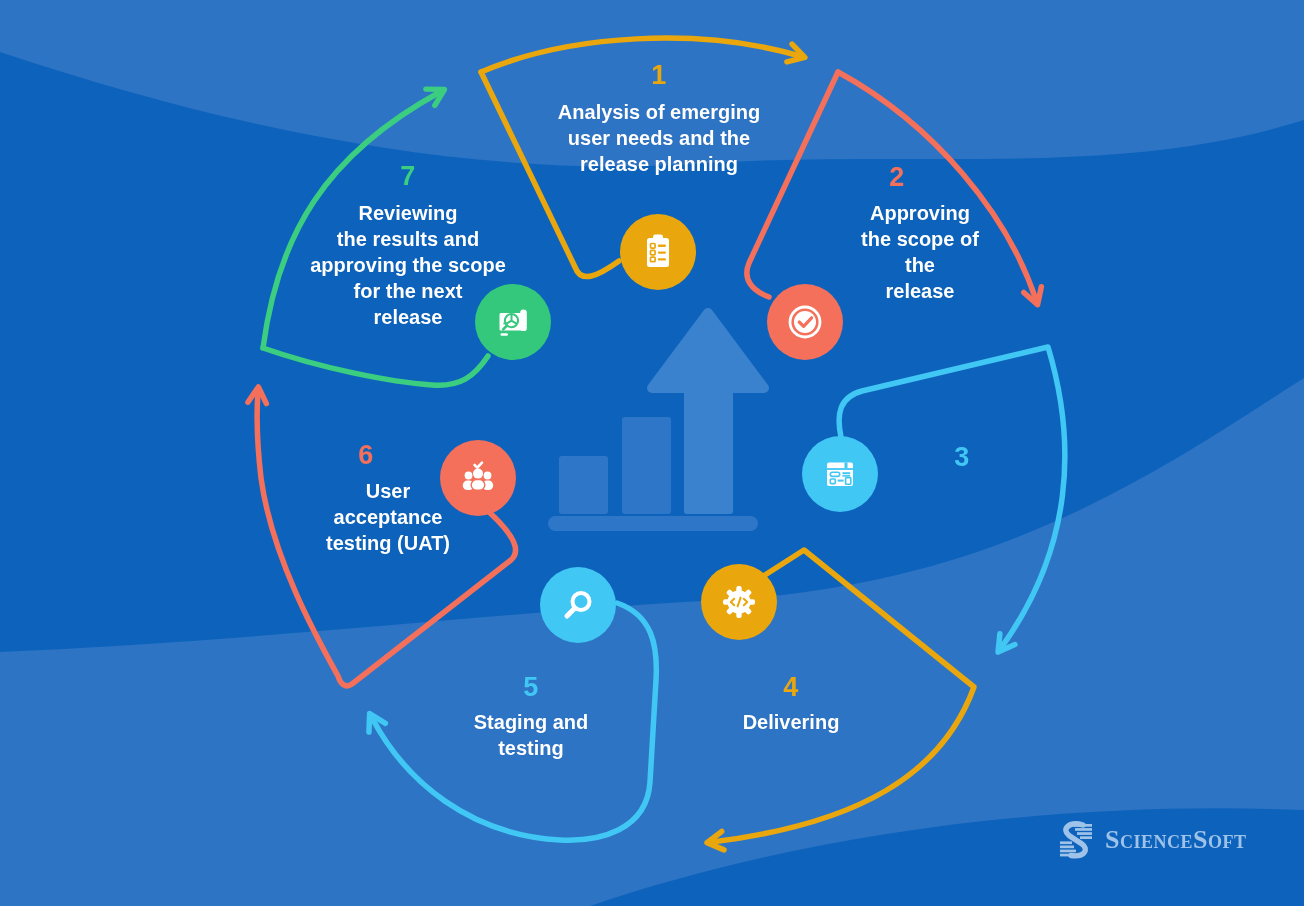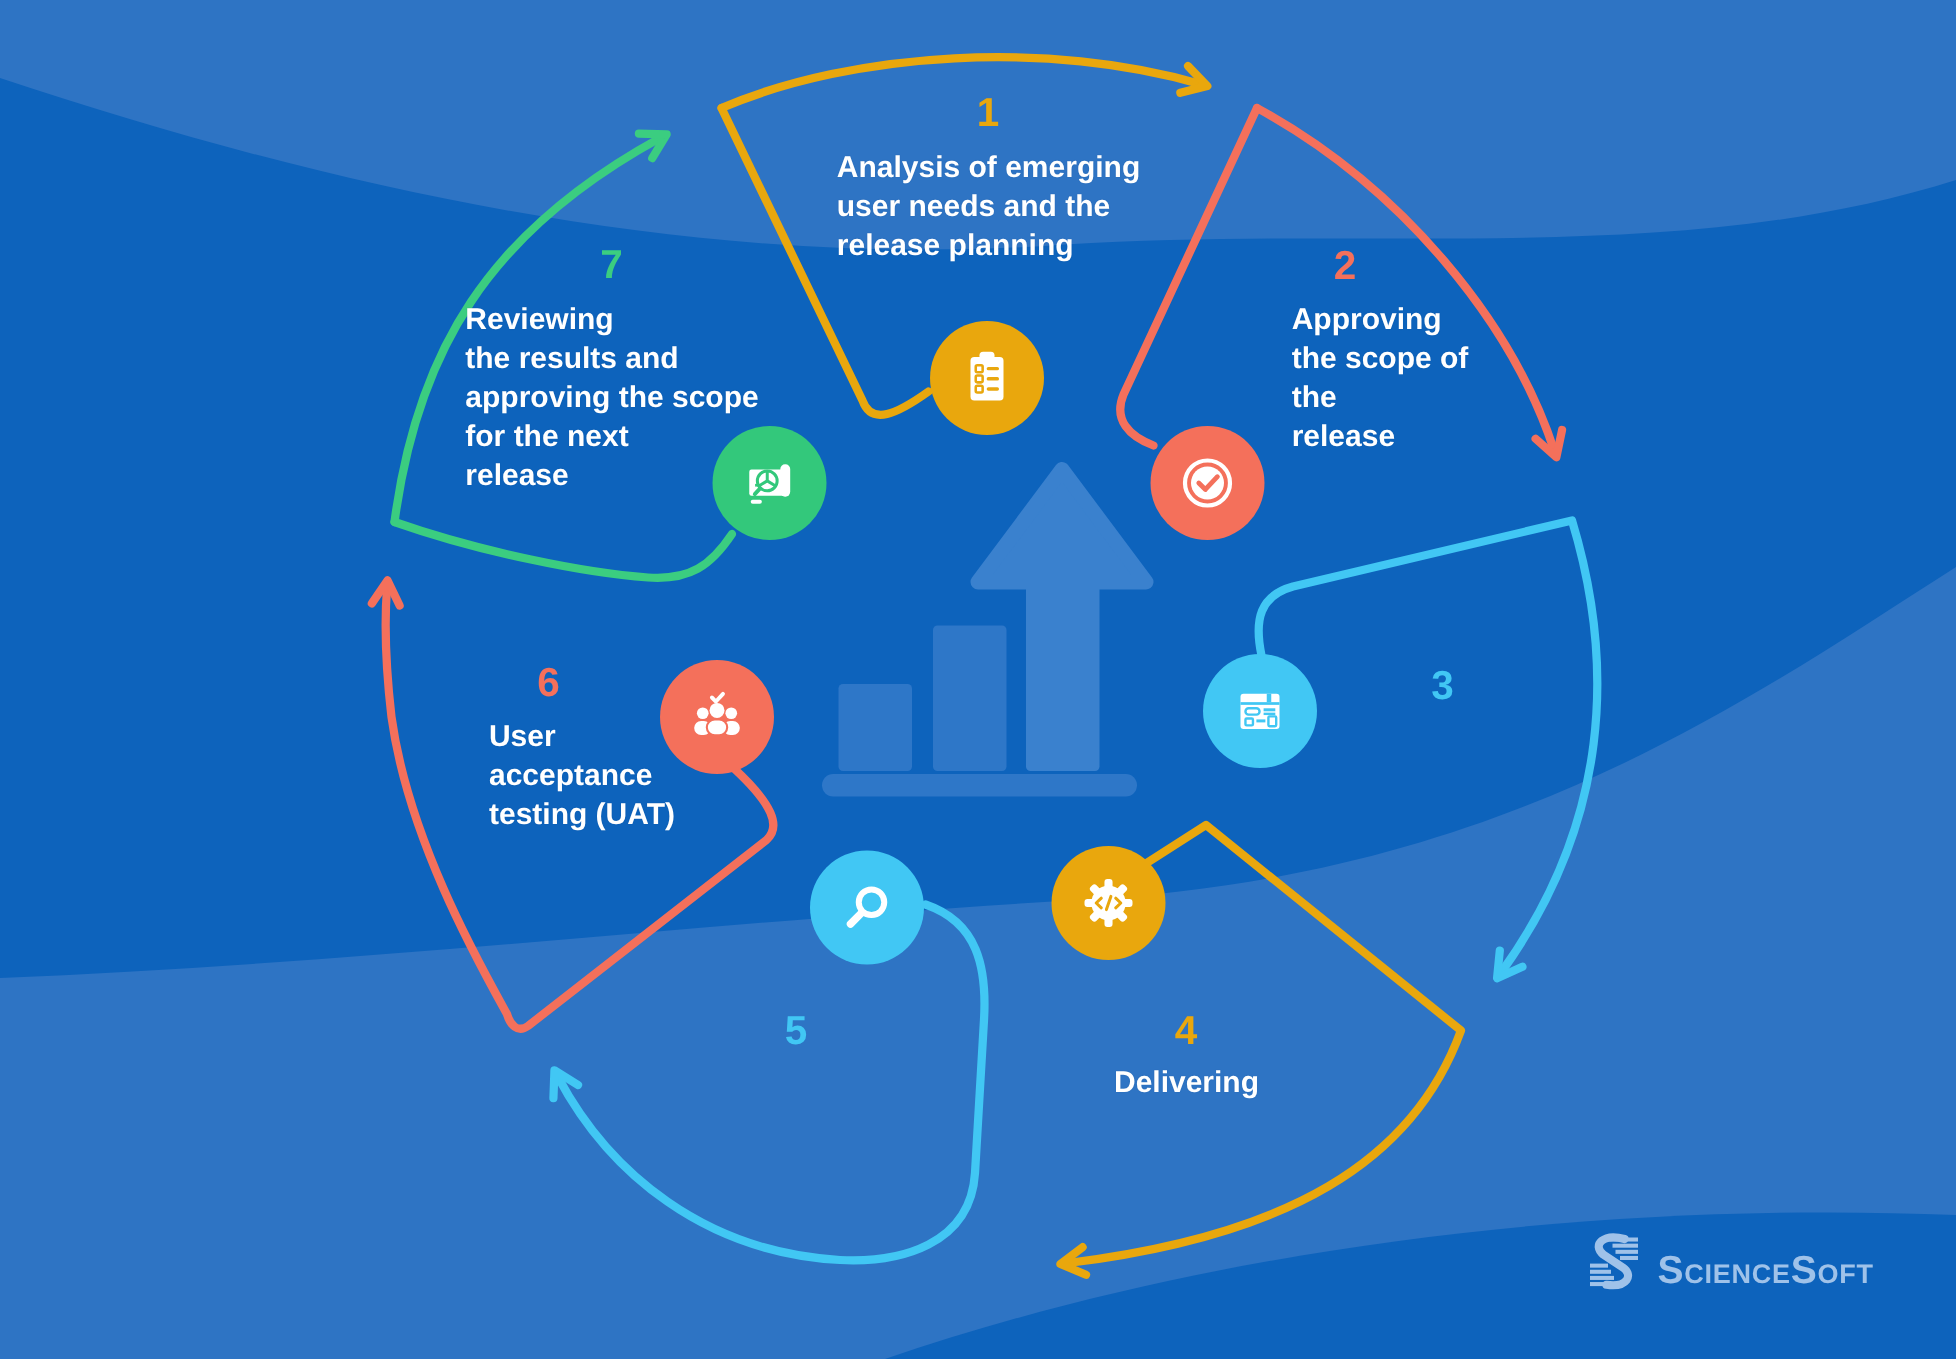--- a/index.html
+++ b/index.html
@@ -10,29 +10,29 @@
   }
   .layer{position:absolute;left:0;top:0;width:1304px;height:906px;}
   svg{display:block;}
   .step-number{
     position:absolute;transform:translateX(-50%);
     font-size:27px;font-weight:800;letter-spacing:.5px;text-align:center;
   }
   .step-label{
     position:absolute;transform:translateX(-50%);
     color:#ffffff;font-size:20px;font-weight:600;line-height:26px;
-    white-space:pre-line;text-shadow:0 0 1px rgba(0,40,90,.15);
+    text-align:center;white-space:pre-line;text-shadow:0 0 1px rgba(0,40,90,.15);
   }
   .icon-circle{
     position:absolute;width:76px;height:76px;border-radius:50%;
     display:flex;align-items:center;justify-content:center;
   }
   .logo{
     position:absolute;left:1056px;top:818px;height:44px;
-    display:flex;align-items:flex-end;gap:9px;
+    display:flex;align-items:center;gap:9px;font-family:Liberation Serif, serif;
   }
   .logo-text{
     font-variant:small-caps;font-size:26px;font-weight:600;
     color:#9FC2E9;letter-spacing:.5px;
   }
 </style>
 </head>
 <body>
 
 <div class="canvas">
@@ -205,20 +205,22 @@
 the scope of
 the
 release</div>
 
   <div class="step-number" style="left: 962px; top: 442px; color: rgb(65, 199, 244);">3</div>
 
   <div class="step-number" style="left: 791px; top: 672px; color: rgb(233, 167, 13);">4</div>
   <div class="step-label" style="left:791px;top:709px">Delivering</div>
 
   <div class="step-number" style="left: 531px; top: 672px; color: rgb(65, 199, 244);">5</div>
+  <div class="step-label" style="left:531px;top:709px">Staging and
+testing</div>
 
   <div class="step-number" style="left: 366px; top: 440px; color: rgb(244, 112, 91);">6</div>
   <div class="step-label" style="left:388px;top:478px">User
 acceptance
 testing (UAT)</div>
 
   <div class="step-number" style="left: 408px; top: 161px; color: rgb(59, 205, 128);">7</div>
   <div class="step-label" style="left:408px;top:200px">Reviewing
 the results and
 approving the scope

